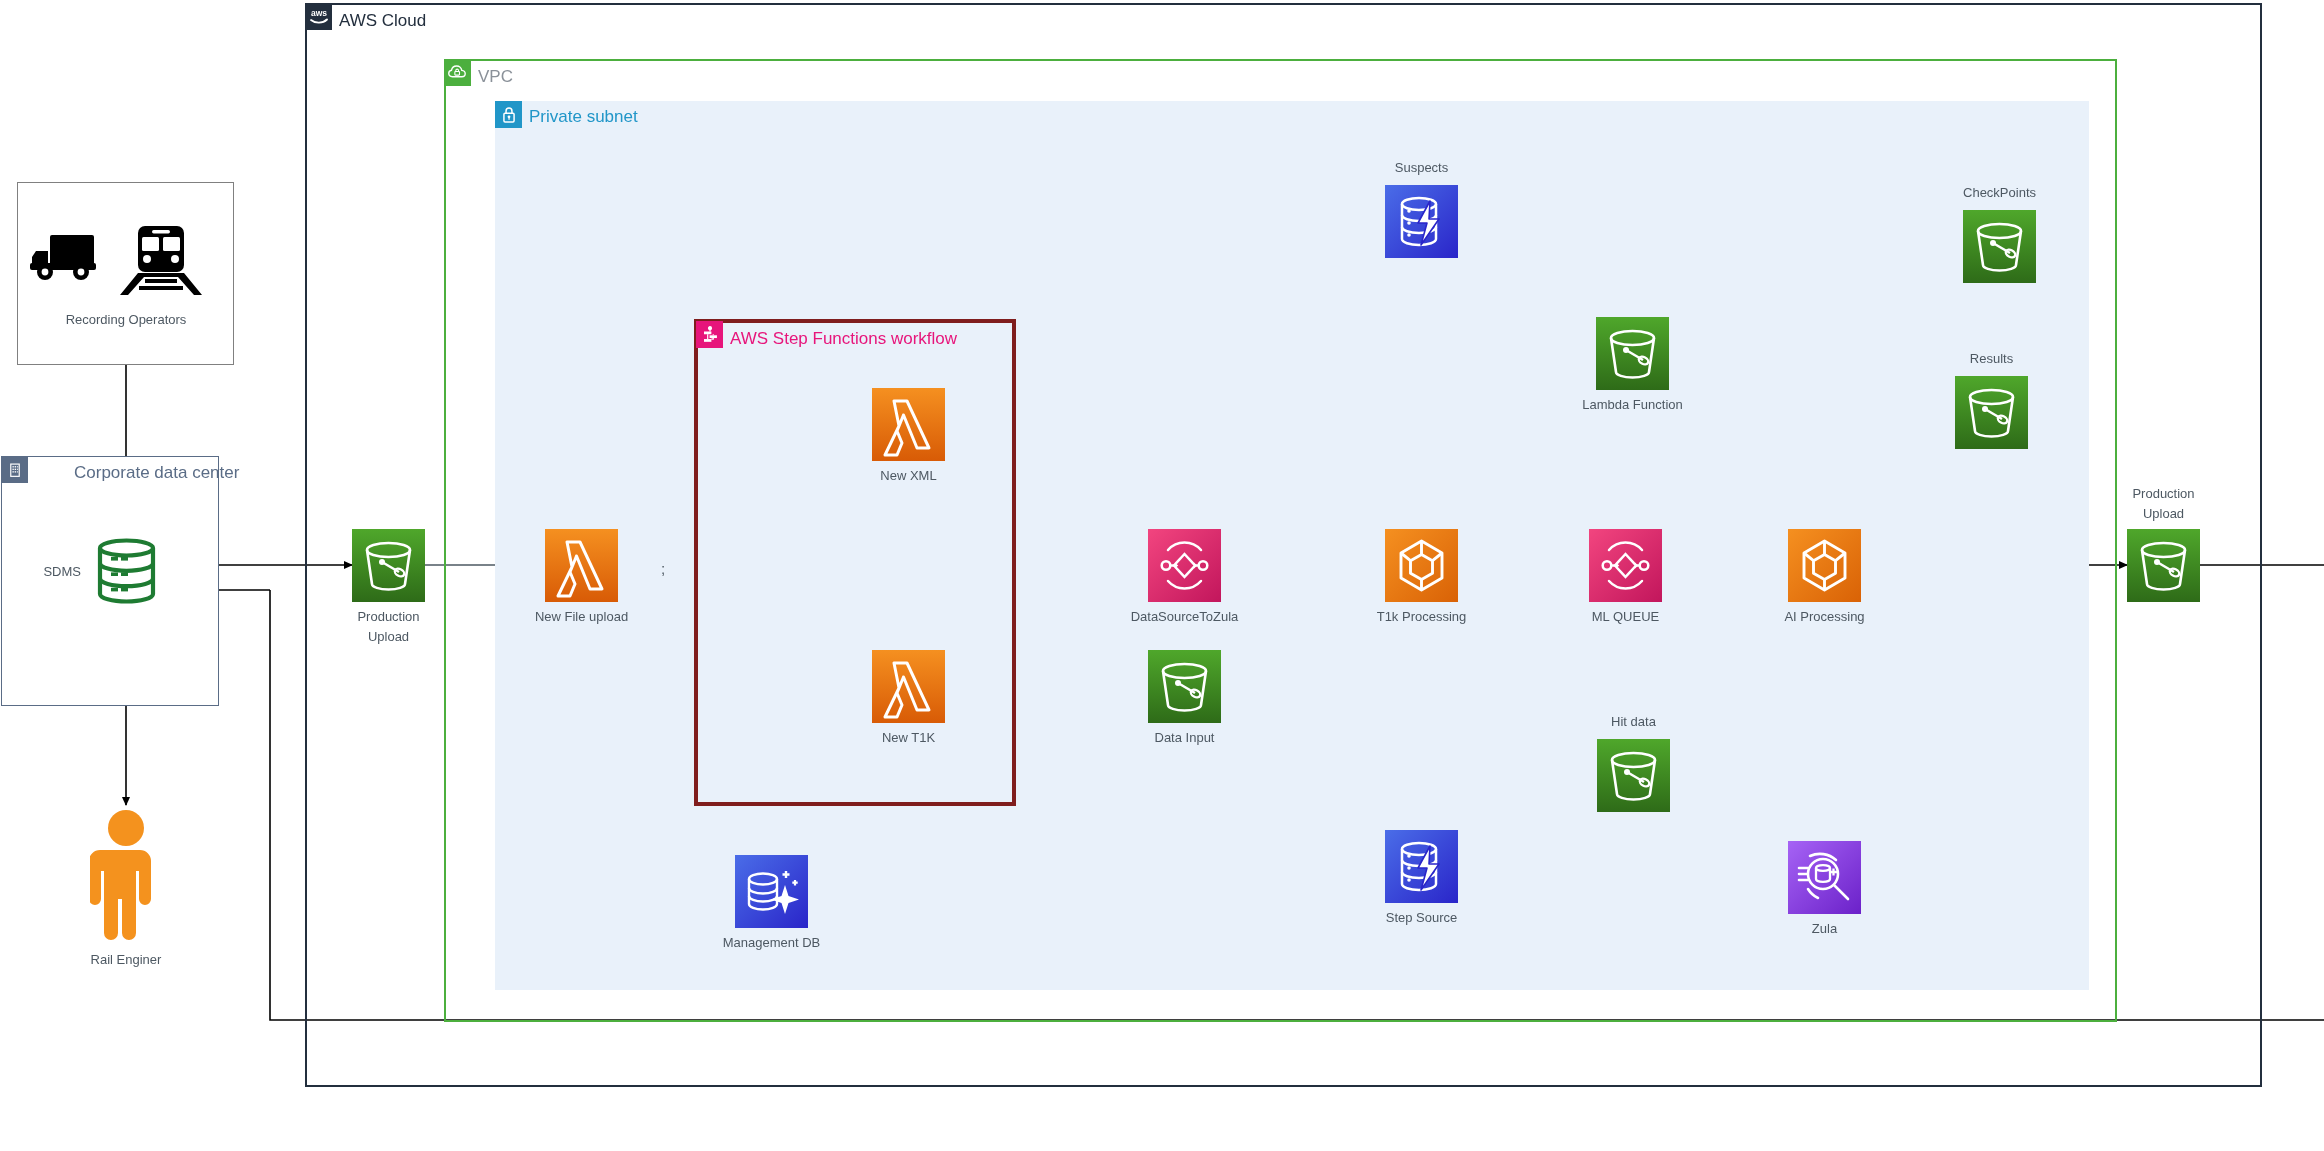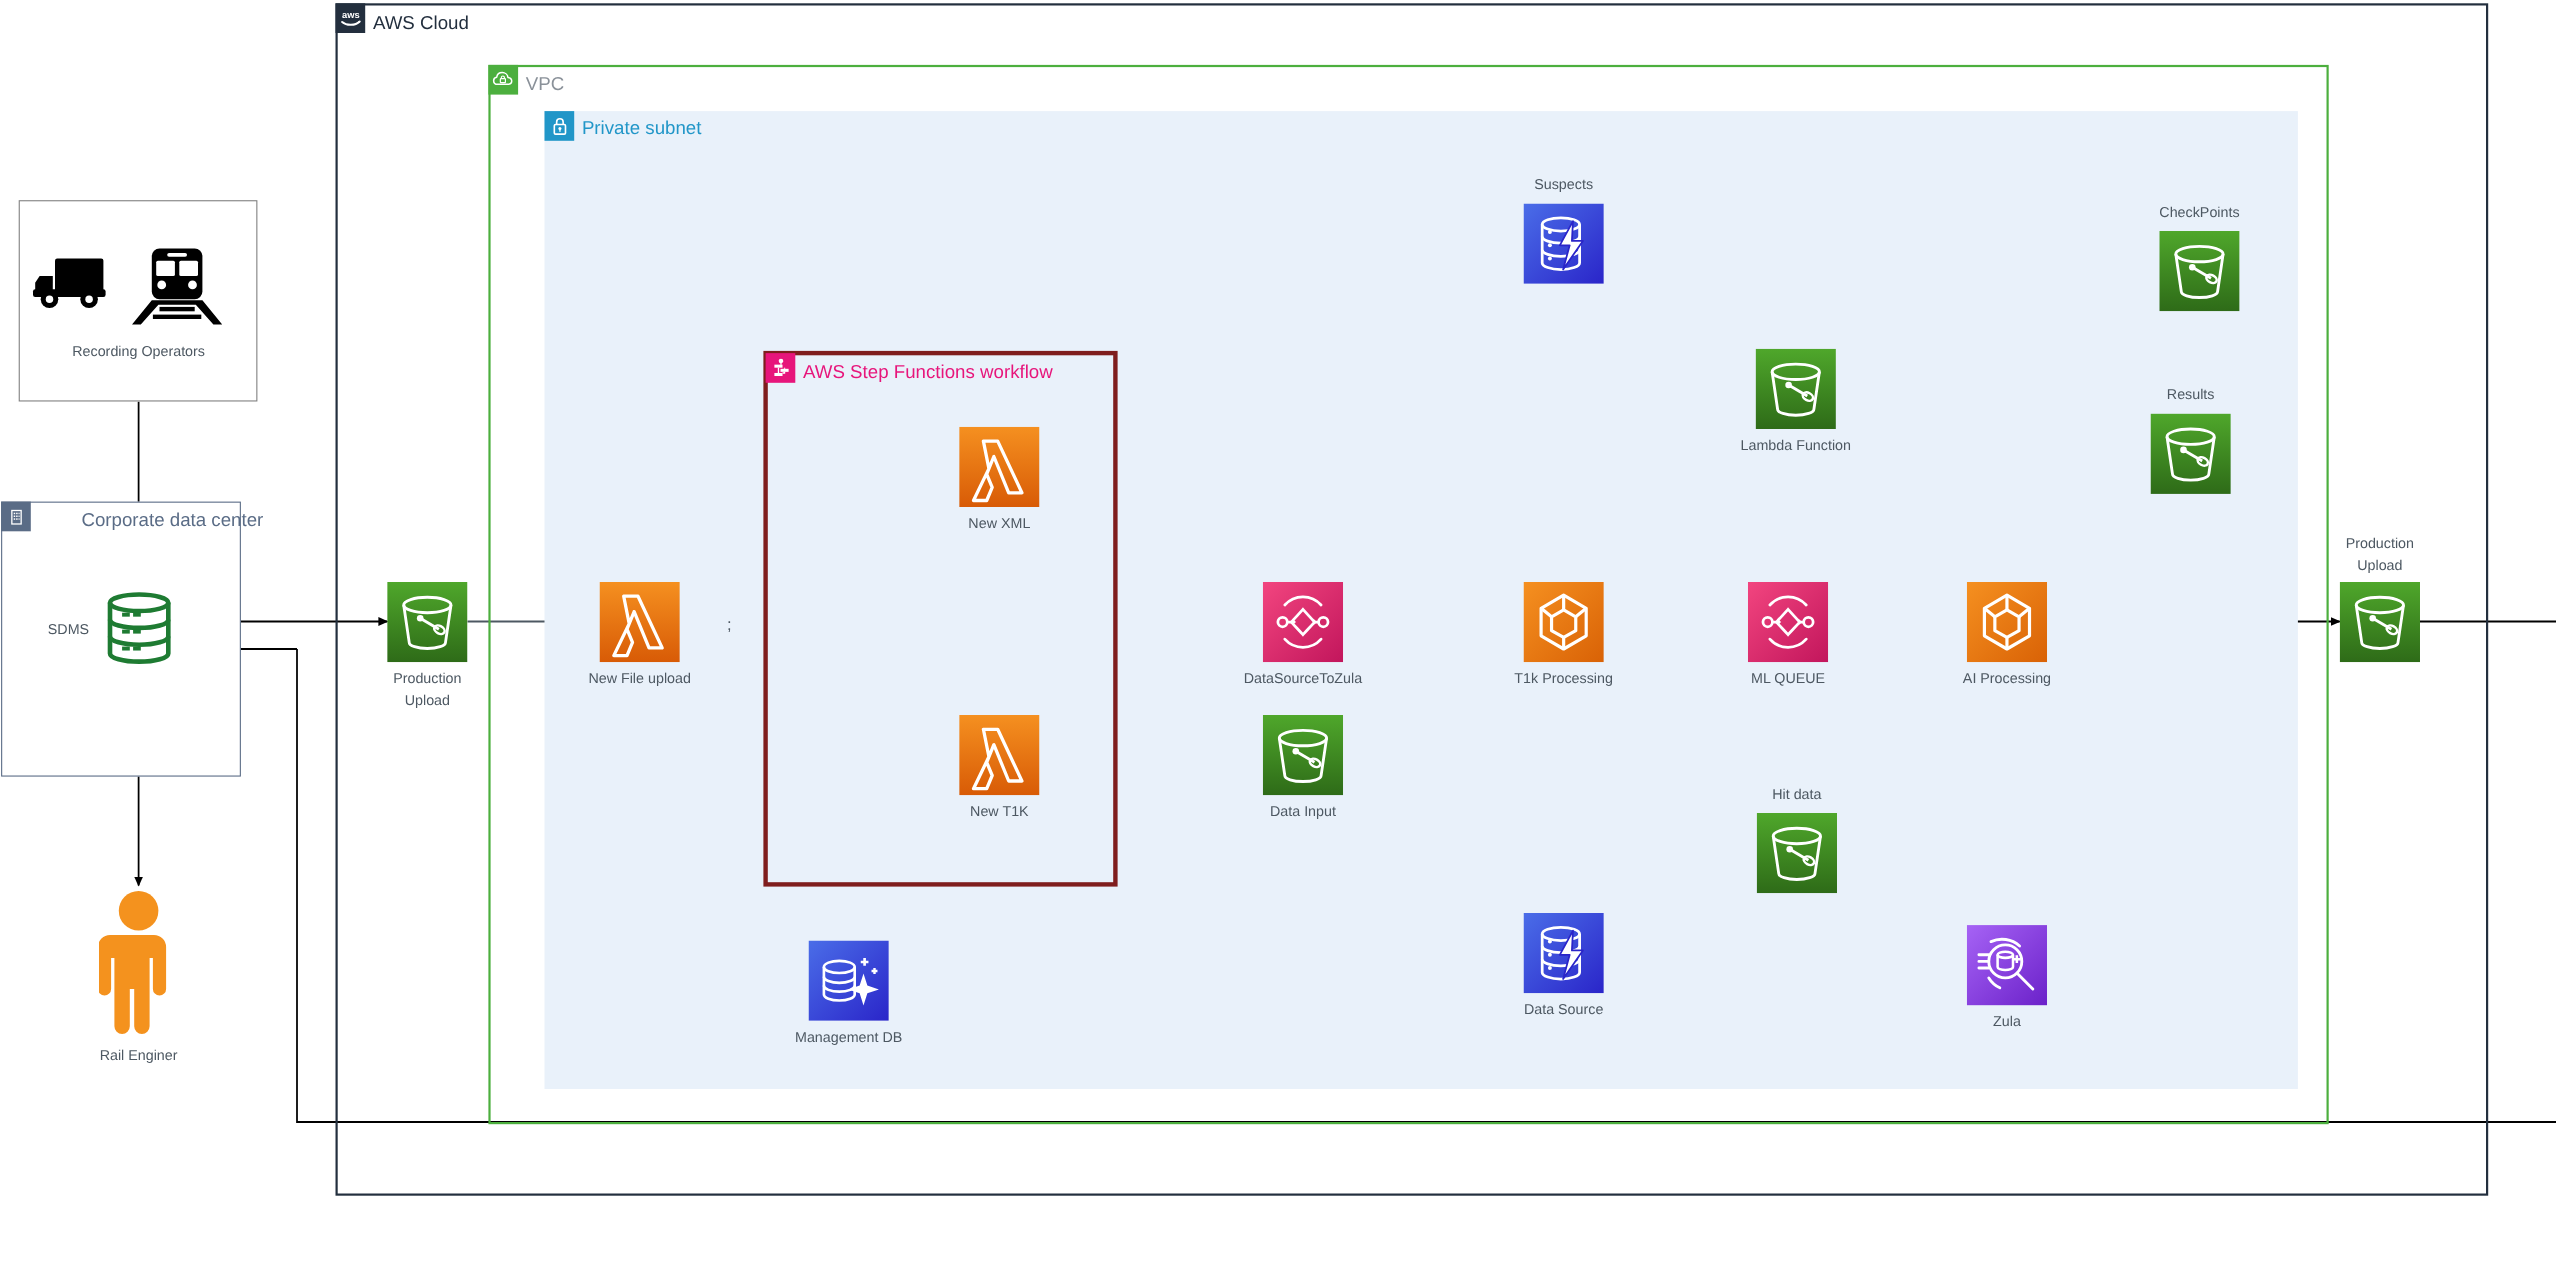--- a/index.html
+++ b/index.html
@@ -620,21 +620,21 @@
           <path d="M17 42 a17 6 0 0 0 34 0"></path>
         </g>
         <g fill="#fff">
           <circle cx="24" cy="26" r="1.8"></circle>
           <circle cx="24" cy="38" r="1.8"></circle>
           <circle cx="24" cy="50" r="1.8"></circle>
         </g>
         <path d="M45 16 L33 38 h9 L36 60 L54 34 h-10 z" fill="#fff" stroke="#2A25C9" stroke-width="1.6" stroke-linejoin="round"></path>
       </svg>
     </span>
-    <span class="nlabel">Data Source</span>
+    <span class="nlabel">Step Source</span>
   </div>
 
   <div class="node lbl-below" style="left:1788px;top:841px;width:73px;height:73px;">
     <span class="icon" style="width:73px;height:73px;">
       <svg viewBox="0 0 73 73" aria-hidden="true">
         <defs>
             <linearGradient id="osg1" x1="0" y1="0" x2="1" y2="1">
           <stop offset="0" stop-color="#A663F5"></stop>
               <stop offset="1" stop-color="#6B21C9"></stop>
             </linearGradient>

